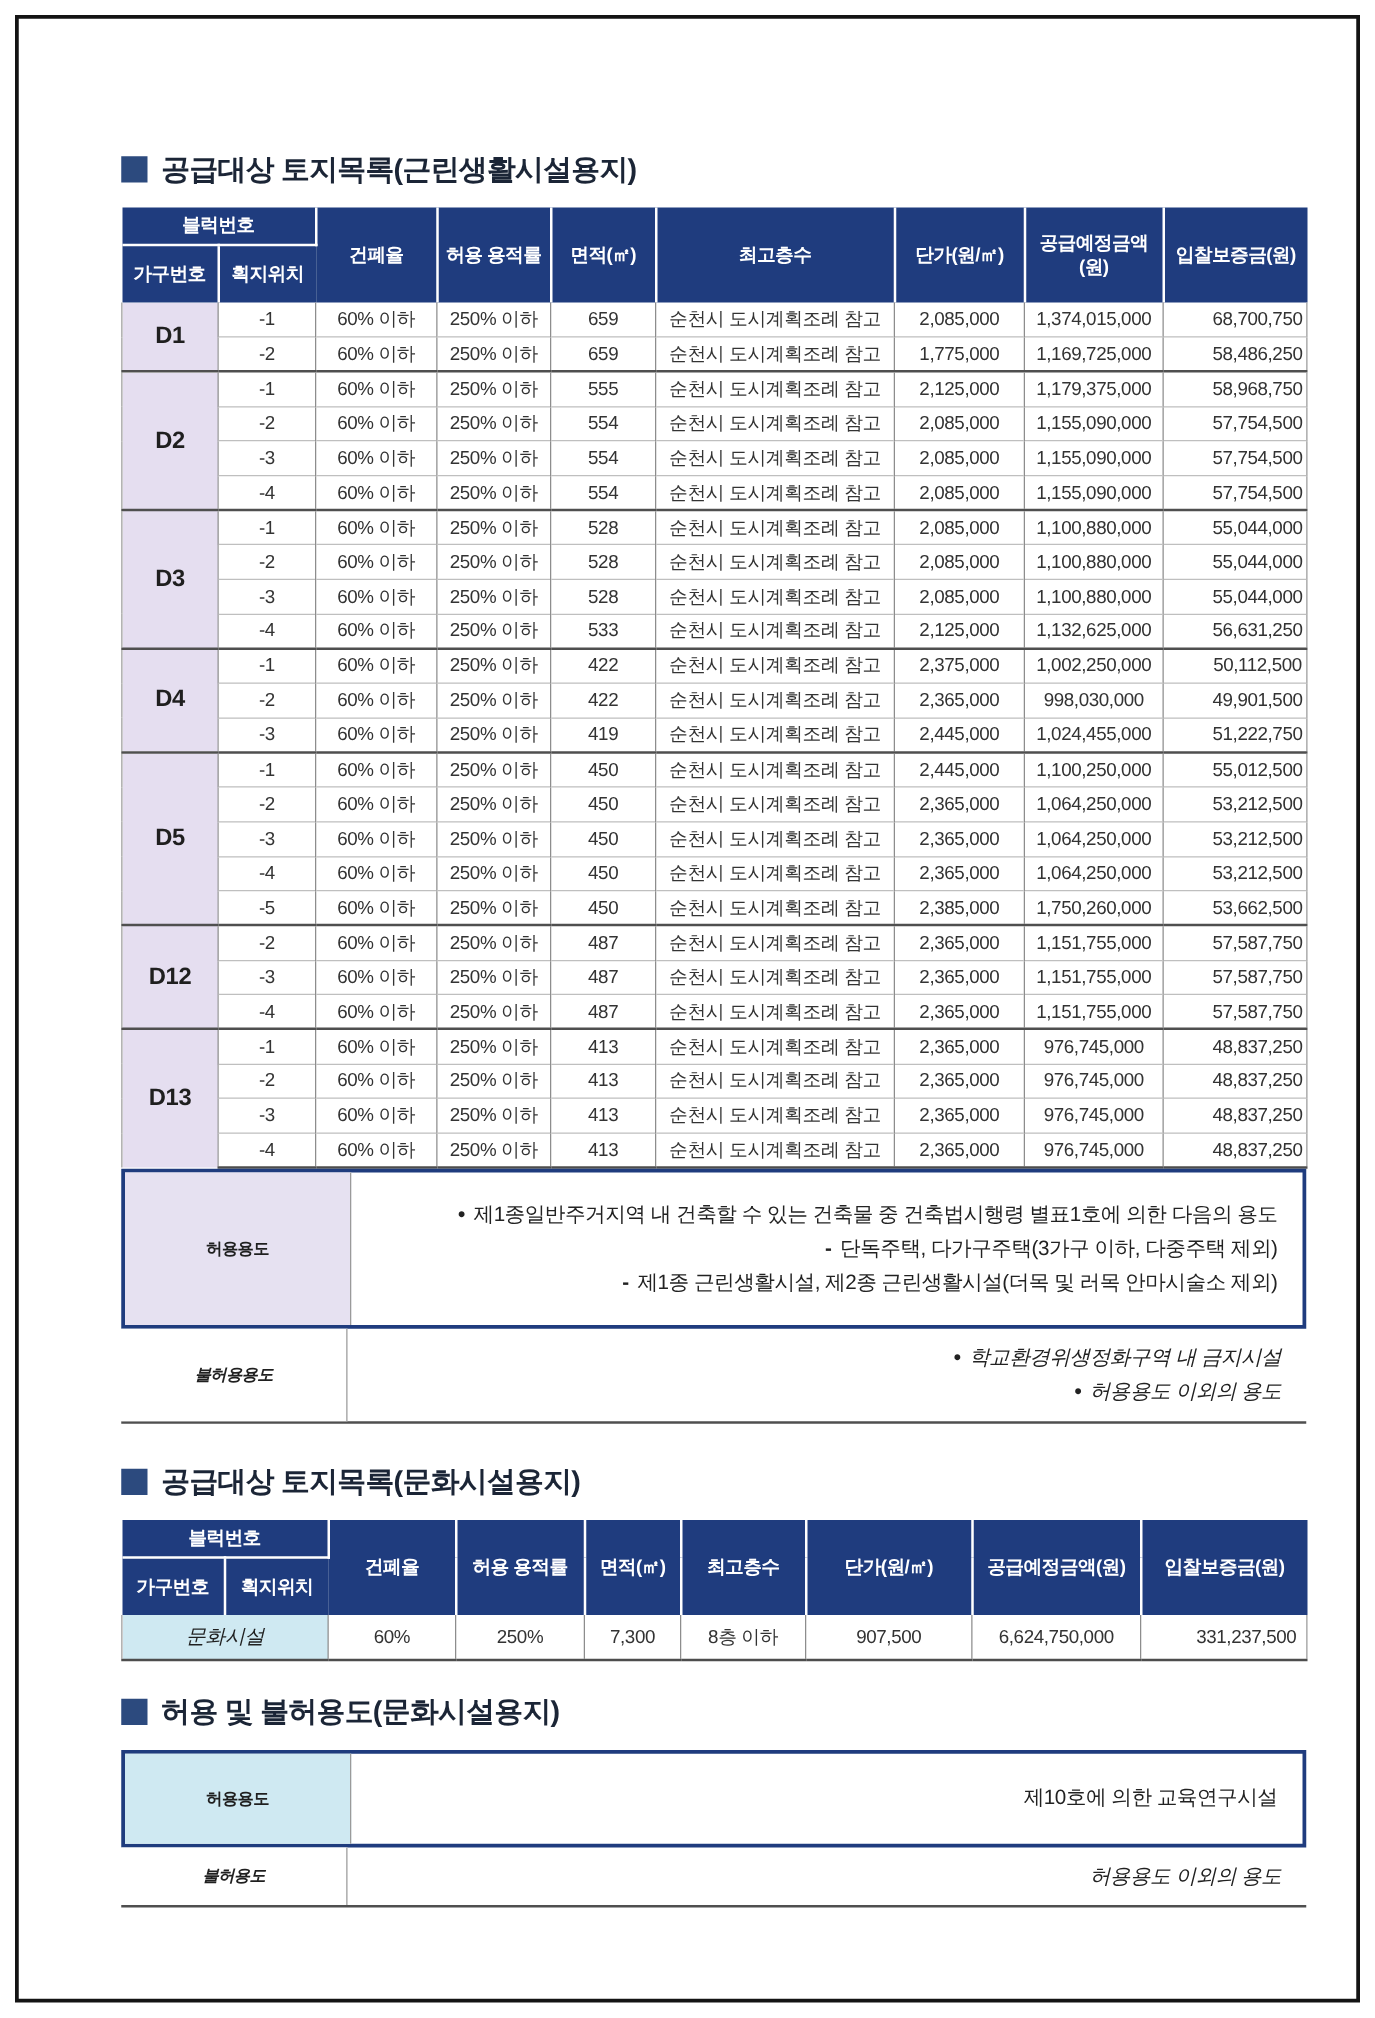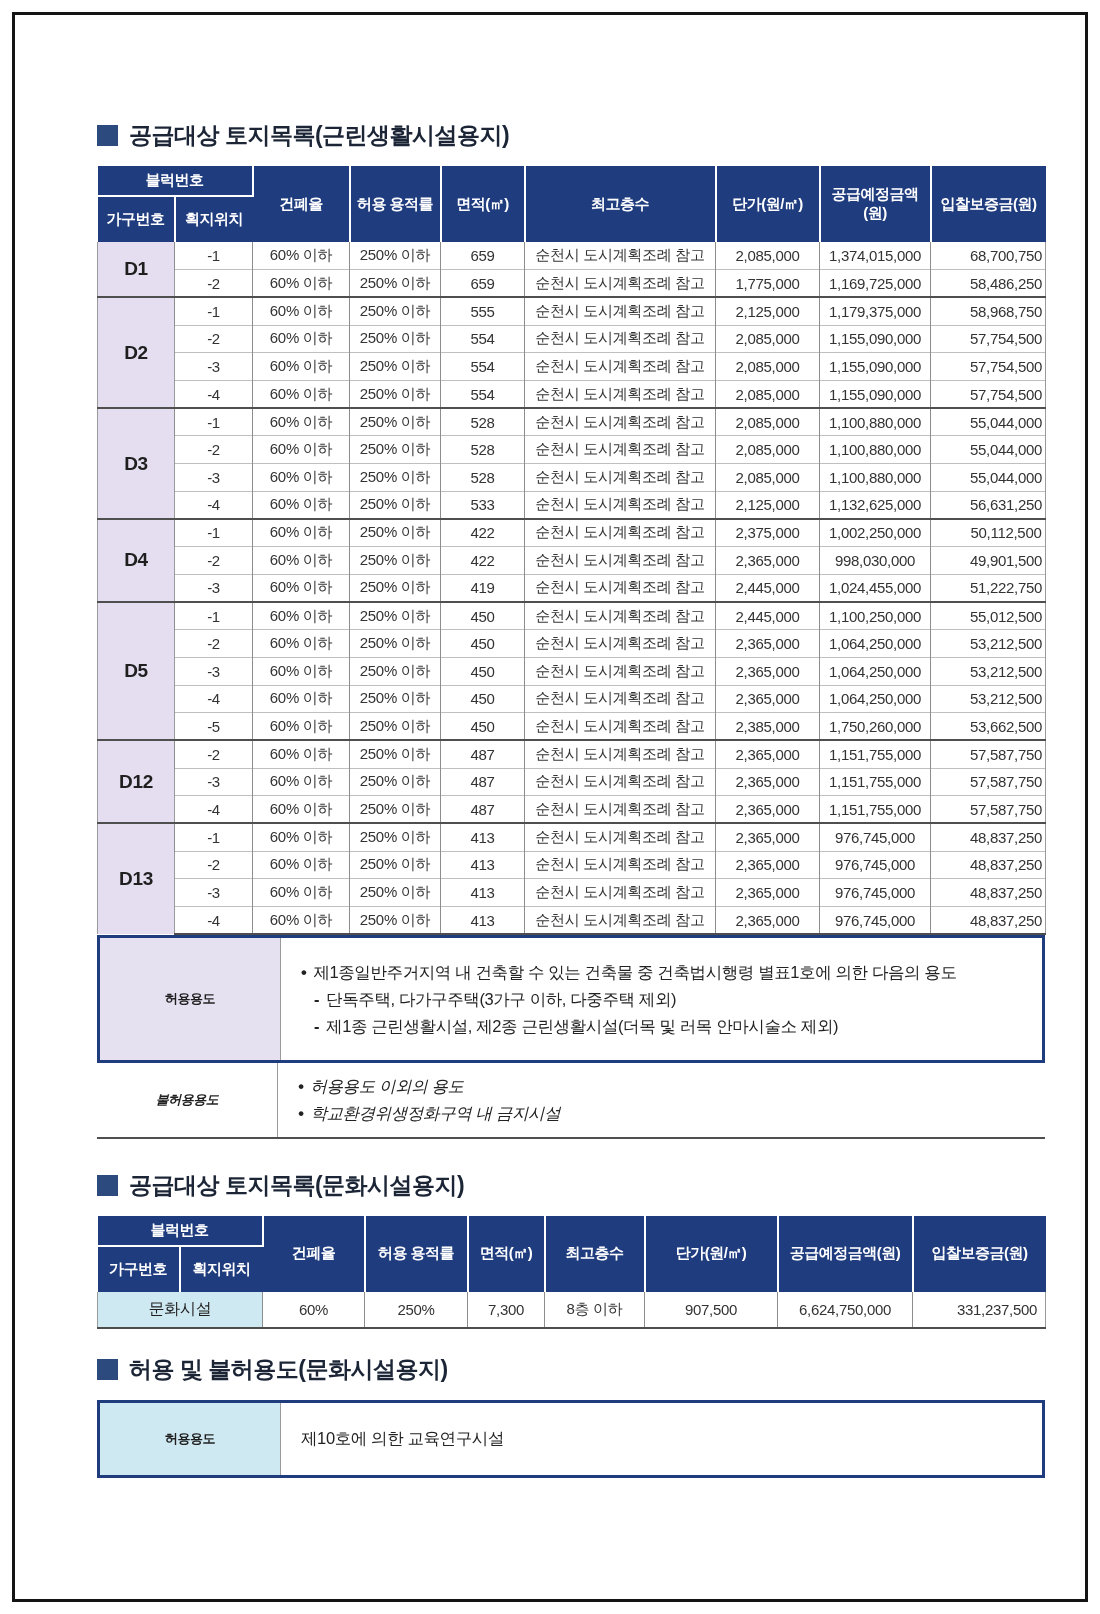--- a/index.html
+++ b/index.html
@@ -44,36 +44,36 @@
   tbody td:first-child { border-left:1px solid #9a9a9a; }
   tbody td:last-child { border-right:1px solid #9a9a9a;padding-left:38px; }
   tbody tr.group-start td { border-top:2px solid #4f4f4f; }
   tbody tr:first-child td { border-top:none; }
   tbody tr:last-child td { border-bottom:2px solid #4d4d4d; }
   td.dcell {
     background:#e5def0; font-size:19px; font-weight:600; color:#1f1f1f;
     border-left:1px solid #9a9a9a;
   }
   table.culture tbody td { height:36px; }
-  td.cult { background:#cfe9f2; font-size:16px; font-weight:500; color:#1f1f1f; }
+  td.cult { background:#cfe9f2; font-size:16px; font-weight:500; color:#1f1f1f;font-style:italic; }
 
   
   .usebox { width:948px; }
   .usebox .row { display:flex; align-items:stretch; }
   .usebox .row.allowed { border:3px solid #1f3c7e; }
   .usebox .label {
     width:181px; flex:0 0 181px; display:flex; align-items:center; justify-content:center;
     font-size:13px; font-weight:bold; color:#1f1f1f; border-right:1px solid #9a9a9a;
     letter-spacing:-0.5px;
   }
   .usebox.nb .row.allowed .label { background:#e6e1f1; }
   .usebox.cu .row.allowed .label { background:#cfe9f2; }
   .usebox .body {
     flex:1 1 auto; display:flex; flex-direction:column; justify-content:center;
-    padding:10px 20px; font-size:16.5px; color:#222; letter-spacing:-0.4px;
+    padding:10px 20px; font-size:16.5px; color:#222; letter-spacing:-0.4px;align-items:flex-end;
   }
   .usebox.nb .row.allowed .body { min-height:122px; }
   .usebox.nb .row.disallowed .body { min-height:64px; }
   .usebox.cu .row.allowed .body { min-height:72px; }
   .usebox.cu .row.disallowed .body { min-height:40px; }
   .usebox .row.disallowed { border-bottom:2.5px solid #4f4f4f;font-style:italic; }
   .usebox .row.disallowed .label { background:#ffffff; }
   .uline { line-height:1.62; white-space:nowrap; }
   .uline.indent { padding-left:13px; }
   .uline .ub { margin-right:7px; font-weight:bold; }
@@ -386,22 +386,22 @@
       <div class="label">허용용도</div>
       <div class="body">
           <div class="uline"><span class="ub">•</span><span>제1종일반주거지역 내 건축할 수 있는 건축물 중 건축법시행령 별표1호에 의한 다음의 용도</span></div>
           <div class="uline indent"><span class="ub">-</span><span>단독주택, 다가구주택(3가구 이하, 다중주택 제외)</span></div>
           <div class="uline indent"><span class="ub">-</span><span>제1종 근린생활시설, 제2종 근린생활시설(더목 및 러목 안마시술소 제외)</span></div>
         </div>
     </div>
     <div class="row disallowed">
       <div class="label">불허용용도</div>
       <div class="body">
+          <div class="uline"><span class="ub">•</span><span>학교환경위생정화구역 내 금지시설</span></div>
           <div class="uline"><span class="ub">•</span><span>허용용도 이외의 용도</span></div>
-          <div class="uline"><span class="ub">•</span><span>학교환경위생정화구역 내 금지시설</span></div>
         </div>
     </div>
   </div>
 
   <div class="sec-title mt3">
     <span class="sq"></span>
     <span>공급대상 토지목록(문화시설용지)</span>
   </div>
 
   <table class="culture">
@@ -451,15 +451,21 @@
     <span>허용 및 불허용도(문화시설용지)</span>
   </div>
 
   <div class="usebox cu">
     <div class="row allowed">
       <div class="label">허용용도</div>
       <div class="body">
           <div class="uline"><span class="ub"></span><span>제10호에 의한 교육연구시설</span></div>
         </div>
     </div>
+    <div class="row disallowed">
+      <div class="label">불허용도</div>
+      <div class="body">
+          <div class="uline"><span class="ub"></span><span>허용용도 이외의 용도</span></div>
+        </div>
+    </div>
   </div>
 
 </div>
 
 </body></html>

